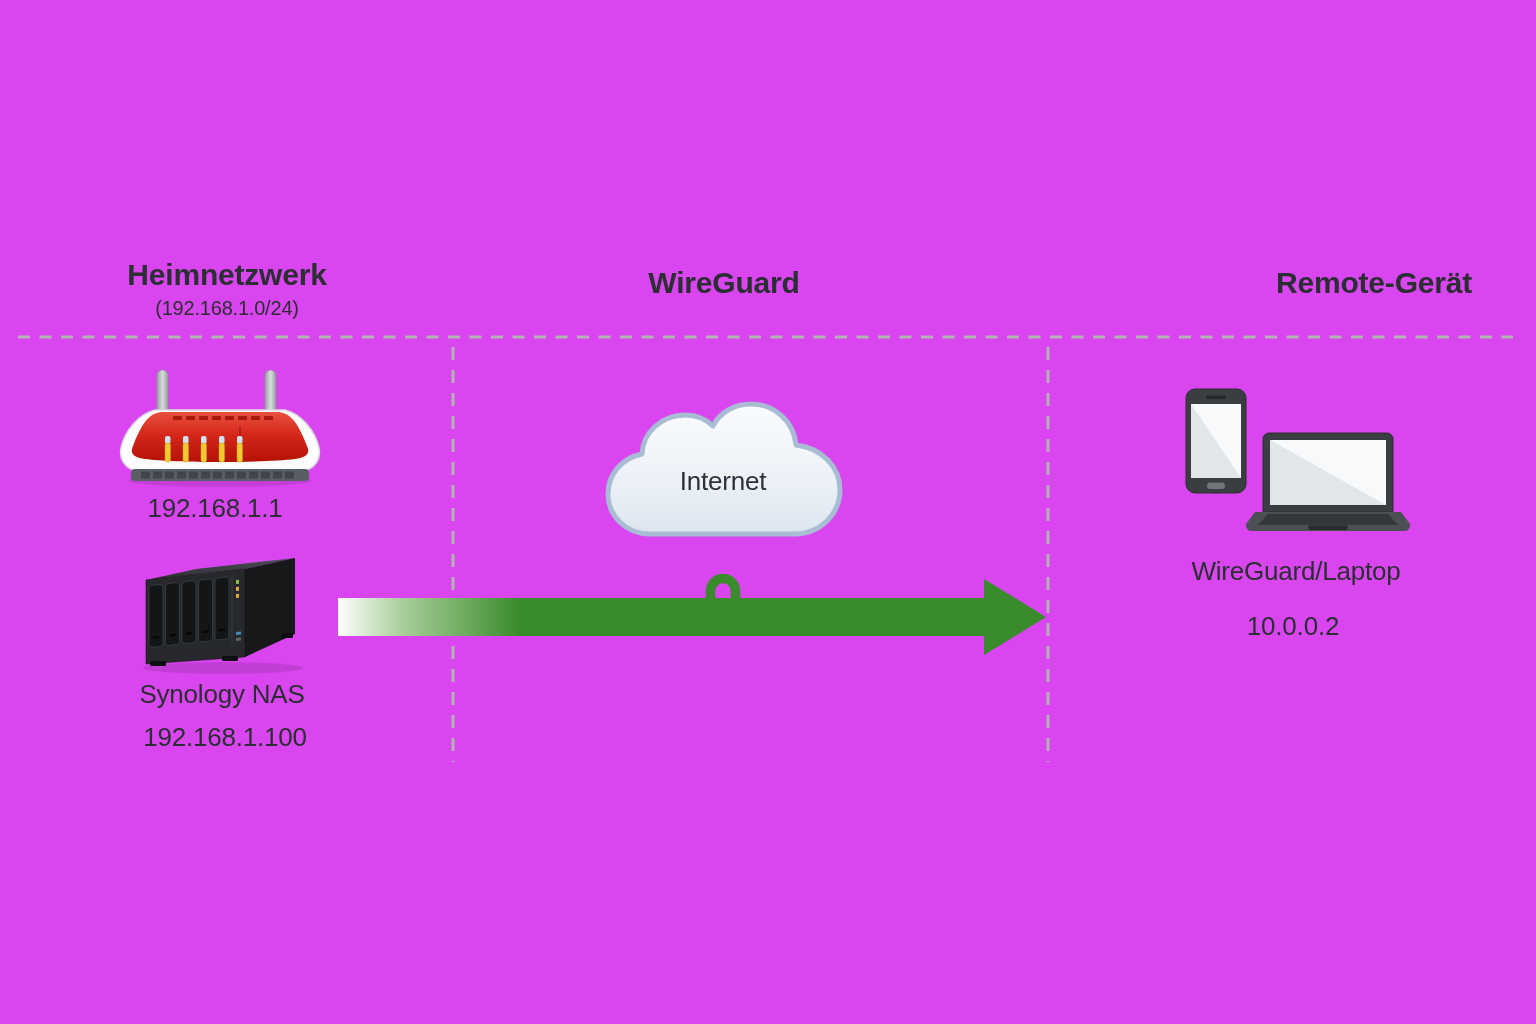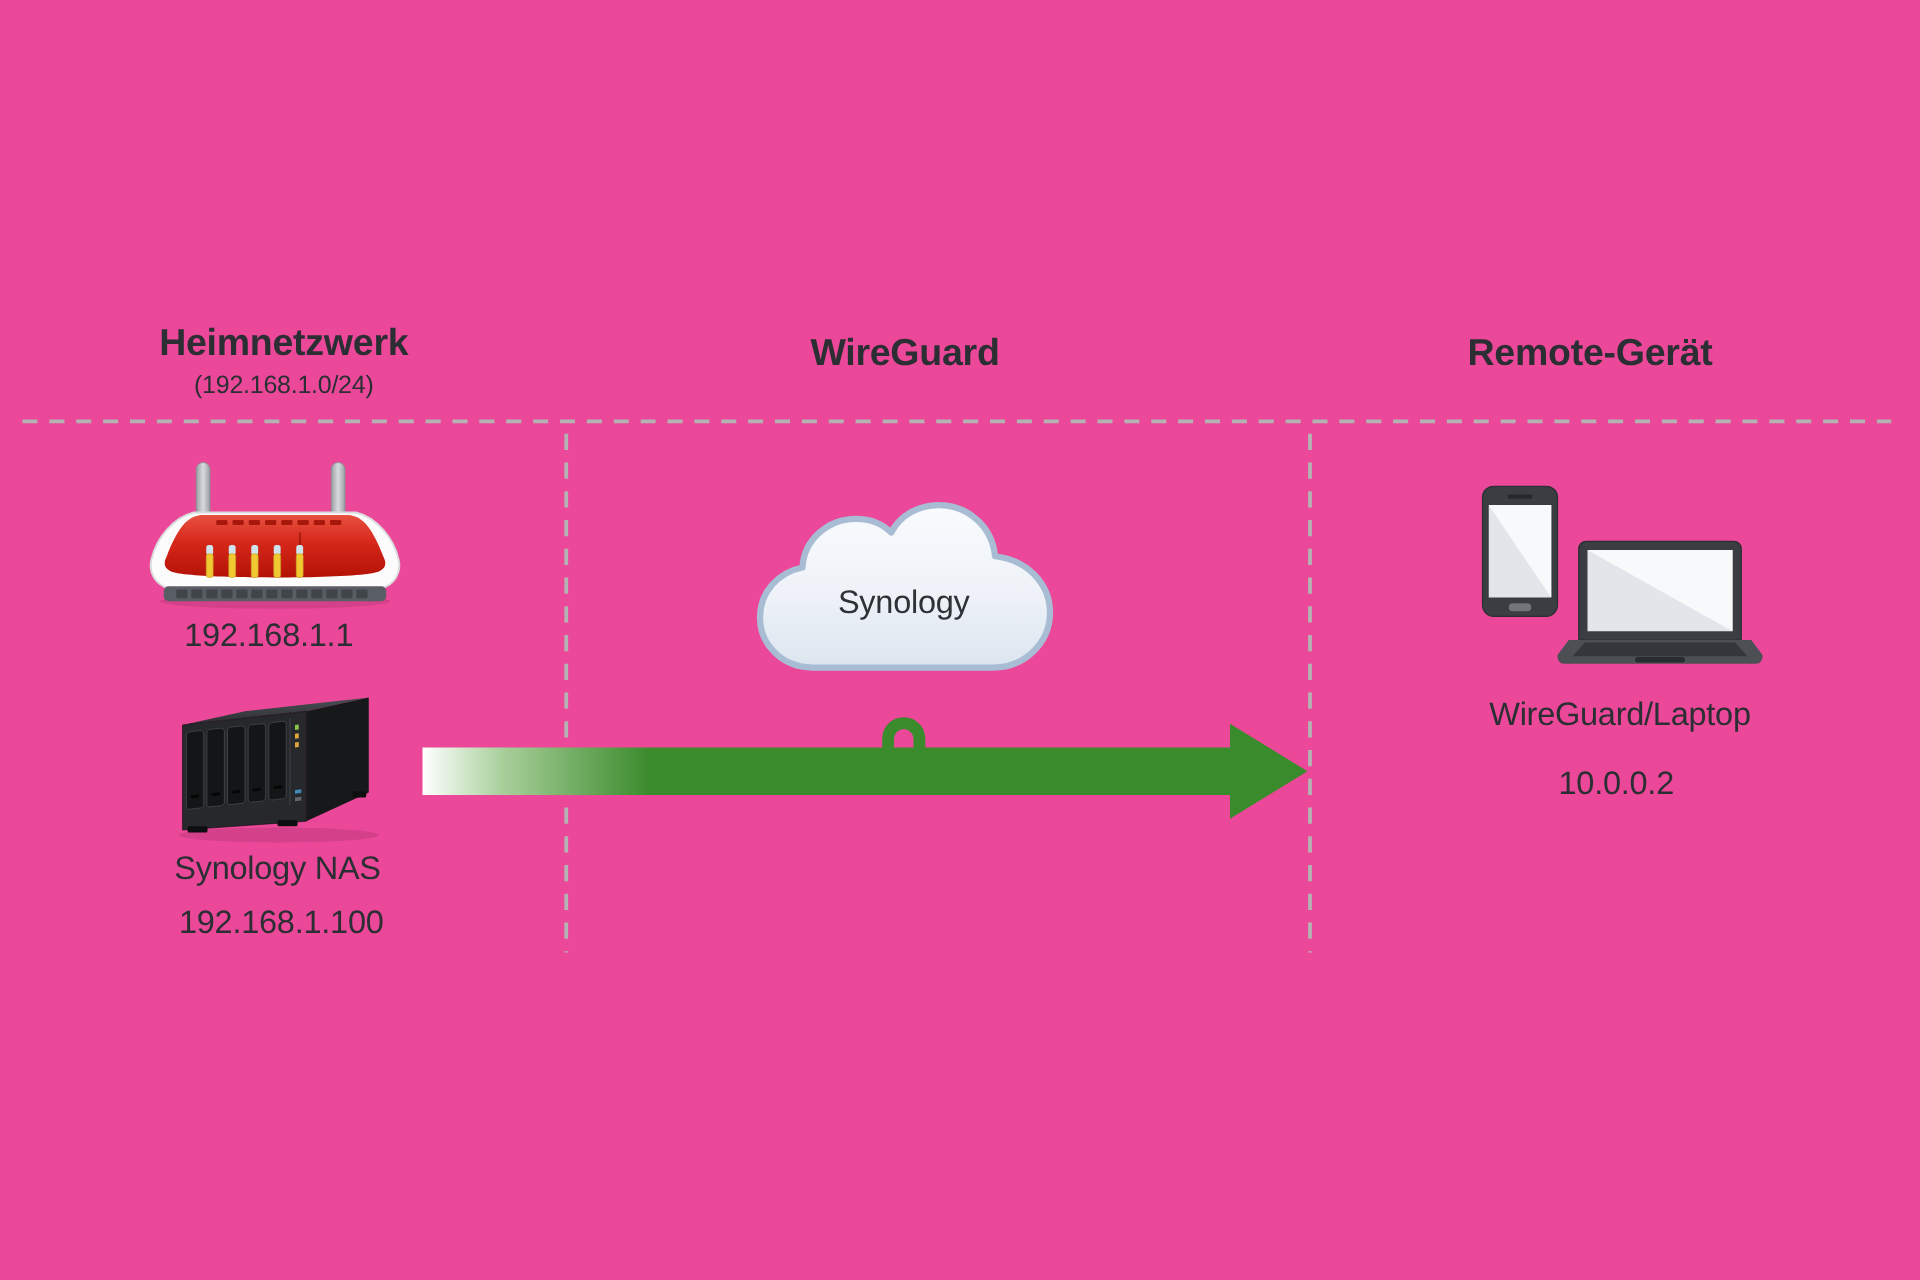--- a/index.html
+++ b/index.html
@@ -4,21 +4,21 @@
 <style>
   html, body {
     margin: 0;
     padding: 0;
     background: #ffffff;
   }
   .stage {
     position: relative;
     width: 1536px;
     height: 1024px;
-    background: #ec4899;
+    background: #d946ef;
     overflow: hidden;
     font-family: "Liberation Sans", sans-serif;
     color: #2b2e33;
   }
   .layer {
     position: absolute;
     left: 0;
     top: 0;
   }
   .txt {
@@ -212,20 +212,20 @@
   </svg>
 
   <div class="txt hdr" style="left:27px; top:258px; width:400px;">Heimnetzwerk</div>
   <div class="txt sub" style="left:27px; top:297px; width:400px;">(192.168.1.0/24)</div>
   <div class="txt lbl" style="left:15px; top:493px; width:400px;">192.168.1.1</div>
   <div class="txt lbl" style="left:22px; top:679px; width:400px;">Synology NAS</div>
   <div class="txt lbl" style="left:25px; top:722px; width:400px;">192.168.1.100</div>
 
   <div class="txt hdr" style="left:574px; top:266px; width:300px;">WireGuard</div>
   <div class="txt cloud-txt" style="left:573px; top:466px; width:300px;">
-      <span style="display:block">Synology</span>
+      <span style="display:block">Internet</span>
     </div>
 
-  <div class="txt hdr" style="left:1072px; top:266px; width:400px;">Remote-Gerät</div>
+  <div class="txt hdr" style="left:1072px; top:266px; width:400px;text-align:right;">Remote-Gerät</div>
   <div class="txt lbl" style="left:1096px; top:556px; width:400px;">WireGuard/Laptop</div>
   <div class="txt lbl" style="left:1093px; top:611px; width:400px;">10.0.0.2</div>
 
 </div>
 
 </body></html>

